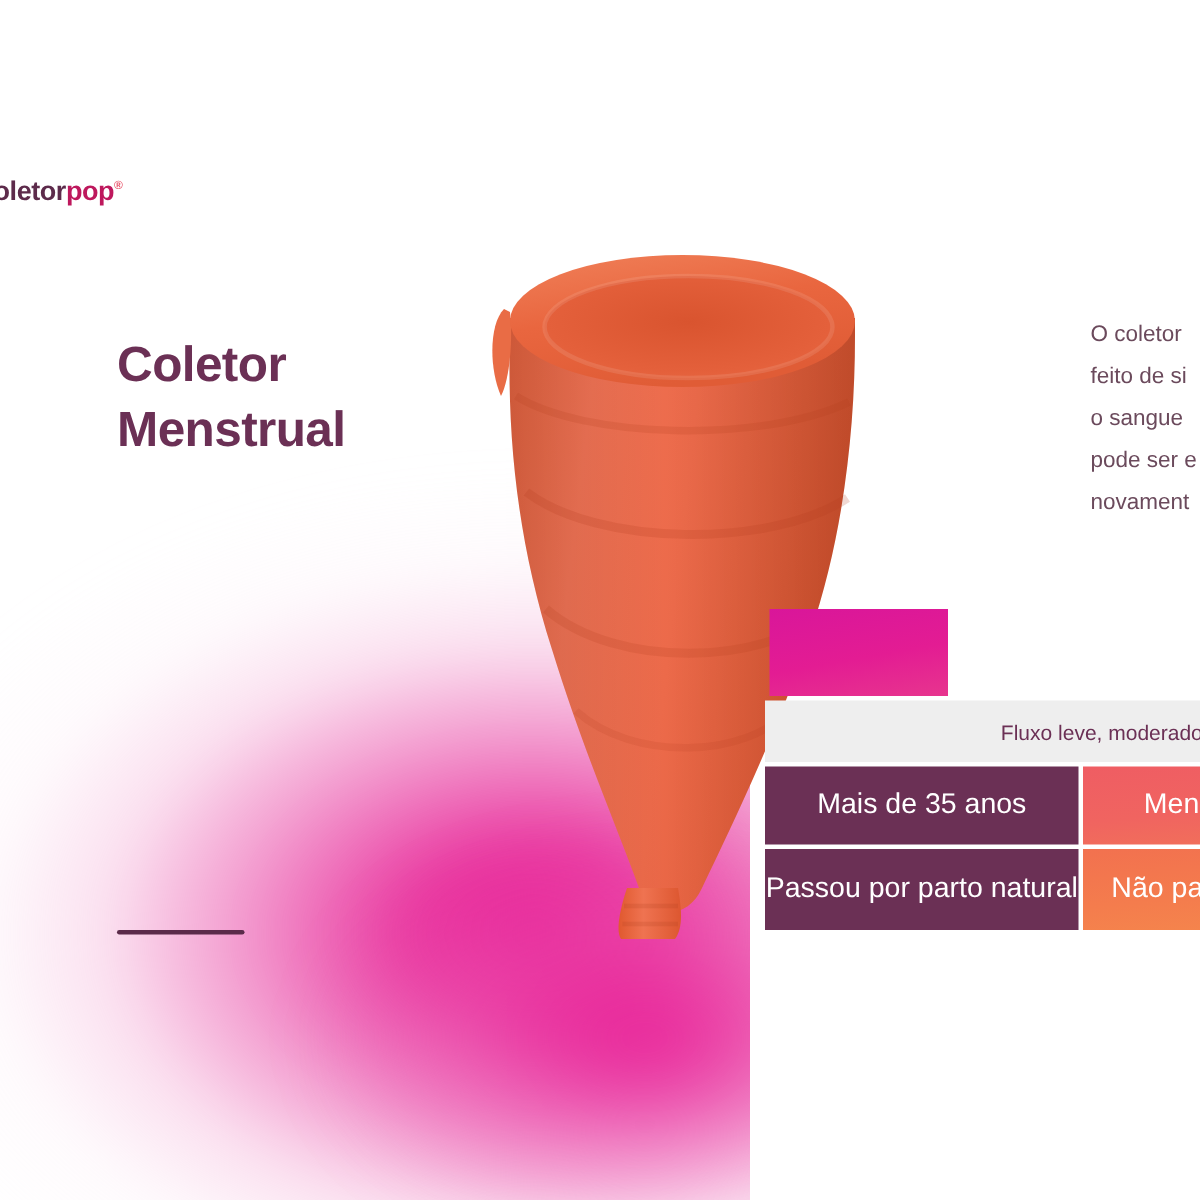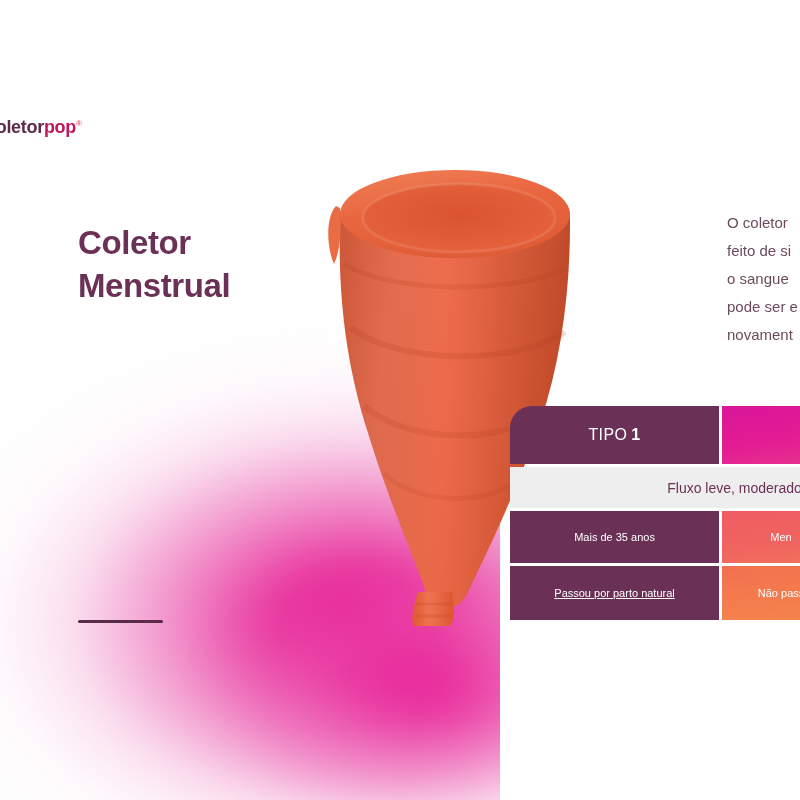--- a/index.html
+++ b/index.html
@@ -133,21 +133,21 @@
     position: absolute;
     left: 0;
     width: 330px;
     display: flex;
   }
   .cell {
     box-sizing: border-box;
     display: flex;
     align-items: center;
     justify-content: center;
-    font-size: 11px;
+    font-size: 19px;
     color: #ffffff;
     text-align: center;
     white-space: nowrap;
   }
   .cell-dark { background: #6b3055; }
   .row-head { top: 0; height: 58px; }
   .row-head .cell { height: 58px; font-size: 16px; }
   .row-head .c1 {
     width: 211px;
     border-top-left-radius: 22px;
@@ -175,21 +175,21 @@
   .row-a { top: 105px; height: 52px; }
   .row-a .cell { height: 52px; }
   .row-a .c1 { width: 211px; }
   .row-a .c2 {
     width: 119px;
     margin-left: 3px;
     background: linear-gradient(175deg, #ef5d63 0%, #f06460 60%, #f1705a 100%);
   }
   .row-b { top: 160px; height: 54px; }
   .row-b .cell { height: 54px; }
-  .row-b .c1 { width: 211px; text-decoration: underline; }
+  .row-b .c1 { width: 211px; }
   .row-b .c2 {
     width: 119px;
     margin-left: 3px;
     background: linear-gradient(175deg, #f2714f 0%, #f47c4d 60%, #f5854c 100%);
   }
 </style>
 </head>
 <body>
 
 <div id="canvas">
@@ -277,24 +277,20 @@
                L 132 458
                C 138 450, 136 436, 134 424 Z" fill="url(#stemGrad)"></path>
       <path d="M 98 436 L 134 436" stroke="rgba(170,60,30,0.18)" stroke-width="3" fill="none"></path>
       <path d="M 97 448 L 134 448" stroke="rgba(170,60,30,0.18)" stroke-width="3" fill="none"></path>
     </svg>
   </div>
 
   <div class="table">
 
     <div class="trow row-head">
-      <div class="cell cell-dark c1">
-        <span>TIPO</span>
-          <b>1</b>
-      </div>
       <div class="cell c2"></div>
     </div>
 
     <div class="trow row-merged">
       <div class="cell">Fluxo leve, moderado e inte</div>
     </div>
 
     <div class="trow row-a">
       <div class="cell cell-dark c1">Mais de 35 anos</div>
       <div class="cell c2">Men</div>

